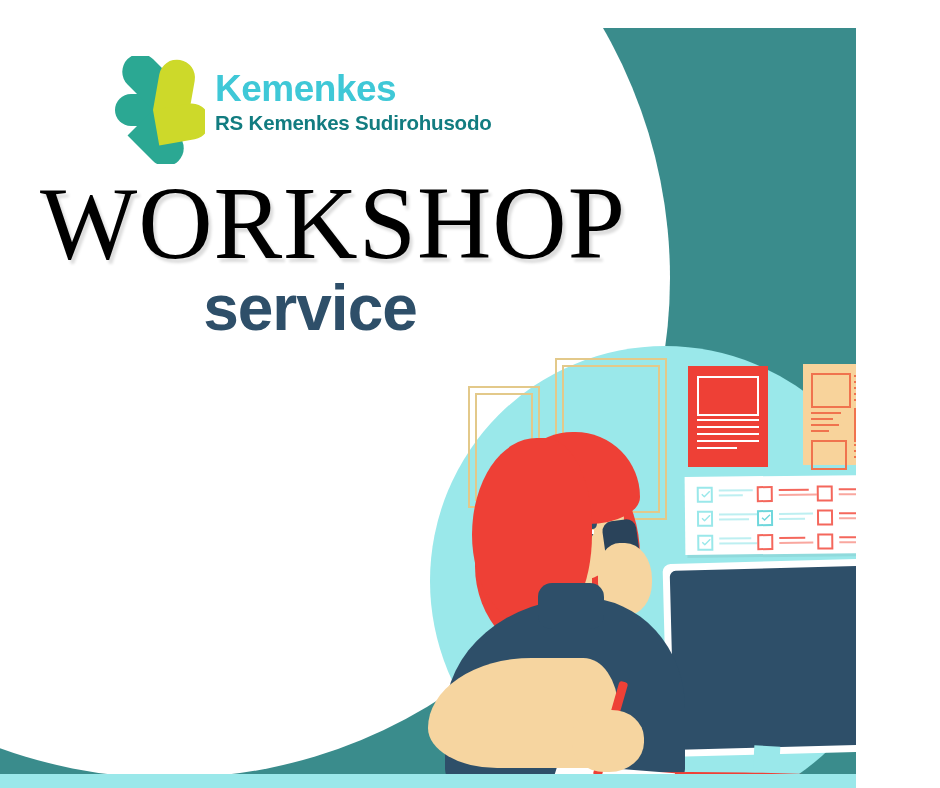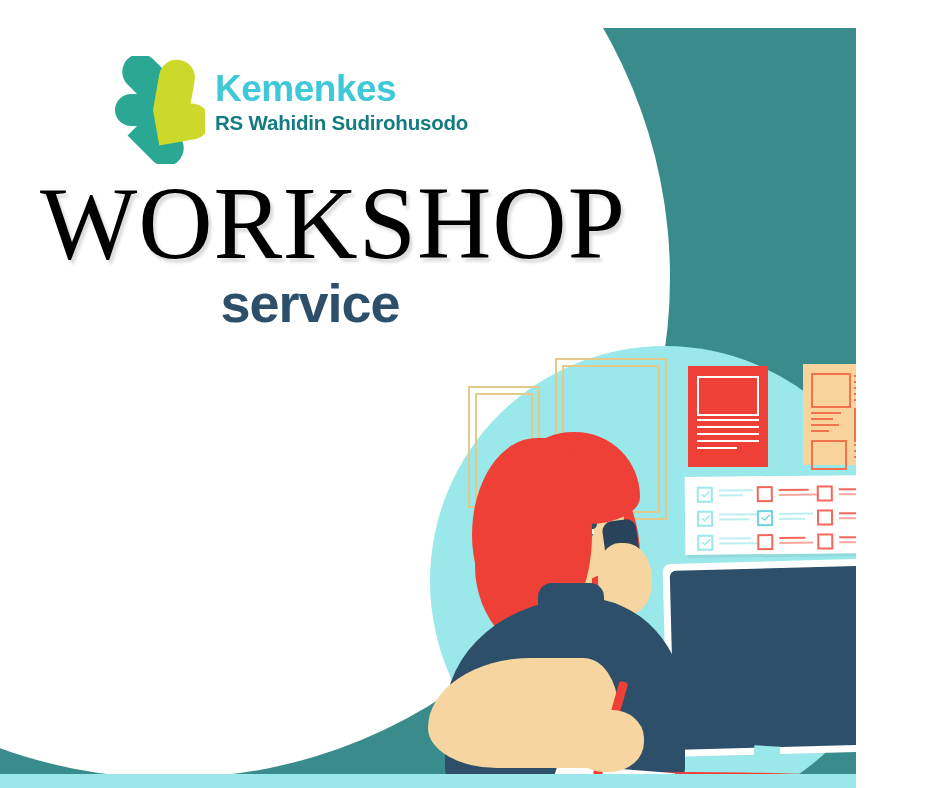--- a/index.html
+++ b/index.html
@@ -103,21 +103,21 @@
   #logo-title{font-size:37px;font-weight:bold;color:#3FC8D7;line-height:1;letter-spacing:-0.5px;}
   #logo-sub{font-size:20.5px;font-weight:bold;color:#127C80;line-height:1;margin-top:6px;letter-spacing:-0.2px;}
 
   
   #headline{left:0;top:148px;width:620px;text-align:center;}
   #title-workshop{
     font-family:"Liberation Serif",serif;font-size:103px;font-weight:normal;color:#000000;
     letter-spacing:1px;line-height:0.92;text-shadow:3px 4px 3px rgba(0,0,0,0.14);padding-left:40px;
   }
   #title-service{
-    font-size:54px;font-weight:bold;color:#2E4F69;line-height:0.98;letter-spacing:-1px;margin-top:6px;
+    font-size:64px;font-weight:bold;color:#2E4F69;line-height:0.98;letter-spacing:-1px;margin-top:6px;
   }
   #title-excellence{
     font-size:82px;font-weight:bold;color:#2E4F69;line-height:0.98;letter-spacing:-1px;
   }
 </style>
 </head>
 <body>
 
 <div id="poster">
 
@@ -295,21 +295,21 @@
 
         <path d="M38 54 L38 18 A18 18 0 0 1 74 18 L74 54 Z" fill="#2BA893" transform="rotate(135 38 54)"></path>
 
         <path d="M38 54 L38 18 A18 18 0 0 1 74 18 L74 54 Z" fill="#CDD92A" transform="rotate(10 38 54)"></path>
 
         <path d="M38 54 L38 18 A18 18 0 0 1 74 18 L74 54 Z" fill="#CDD92A" transform="rotate(80 38 54)"></path>
       </svg>
     </div>
     <div class="layer" id="logo-text">
       <div id="logo-title">Kemenkes</div>
-      <div id="logo-sub">RS Wahidin Sudirohusodo</div>
+      <div id="logo-sub">RS Kemenkes Sudirohusodo</div>
     </div>
   </div>
 
   <div class="layer" id="headline">
     <div id="title-workshop">WORKSHOP</div>
     <div id="title-service">service</div>
   </div>
 
 </div>
 

